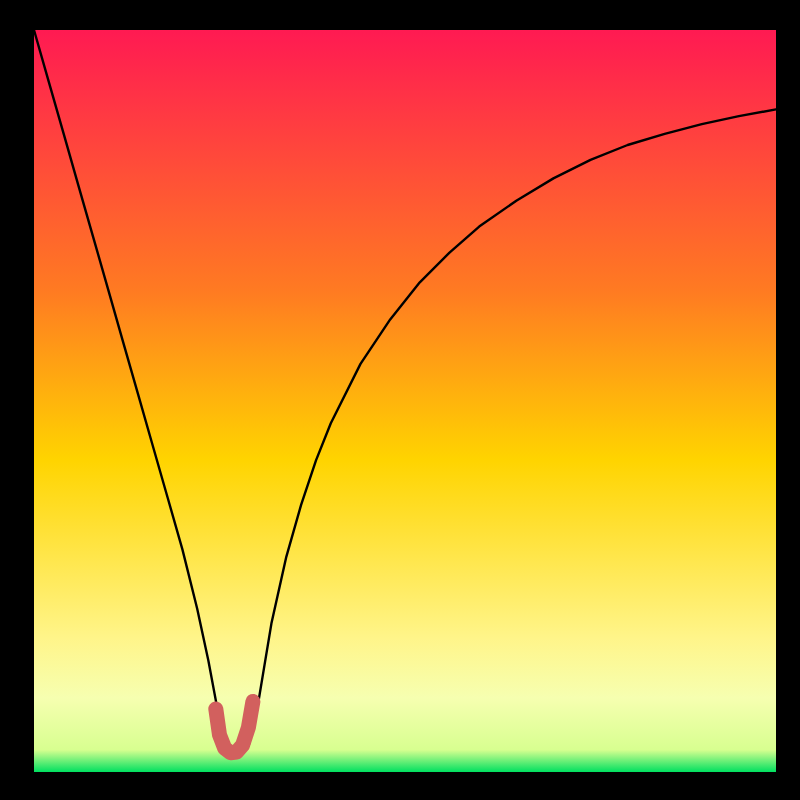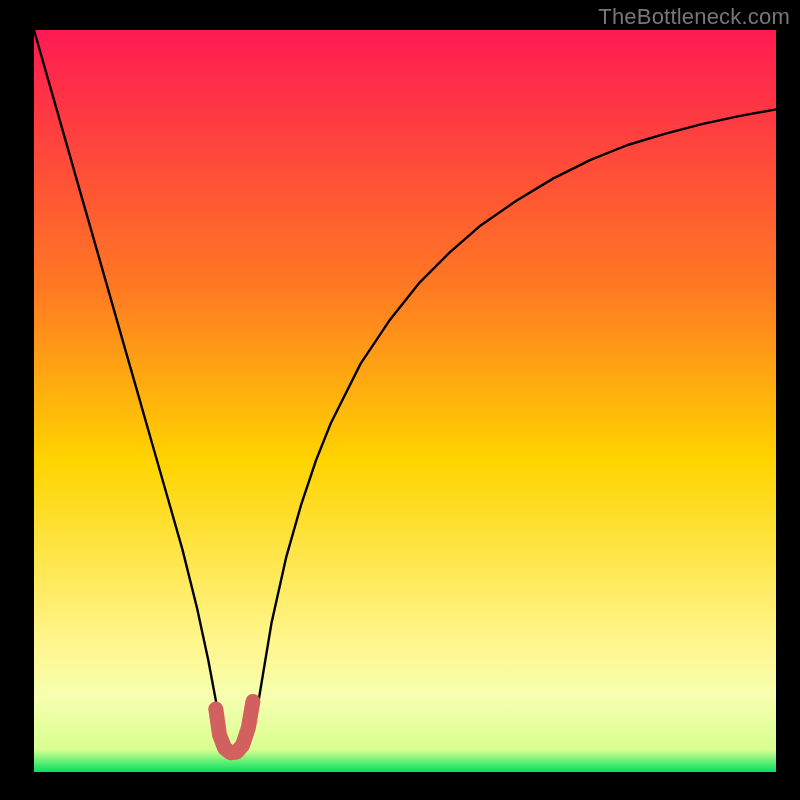--- a/index.html
+++ b/index.html
@@ -29,21 +29,20 @@
   svg {
     position: absolute;
     top: 0;
     left: 0;
   }
 </style>
 </head>
 <body>
 <div class="frame">
 
-  <div class="watermark">TheBottleneck.com</div>
 
   <svg id="chart" width="800" height="800" viewBox="0 0 800 800">
     <defs>
       <linearGradient id="bg-grad" x1="0" y1="0" x2="0" y2="1">
         <stop id="g0" offset="0%" stop-color="#ff1a52"></stop>
         <stop id="g1" offset="35%" stop-color="#ff7a22"></stop>
         <stop id="g2" offset="58%" stop-color="#ffd400"></stop>
         <stop id="g3" offset="82%" stop-color="#fff58a"></stop>
         <stop id="g4" offset="90%" stop-color="#f6ffb0"></stop>
         <stop id="g5" offset="97%" stop-color="#d8ff90"></stop>

